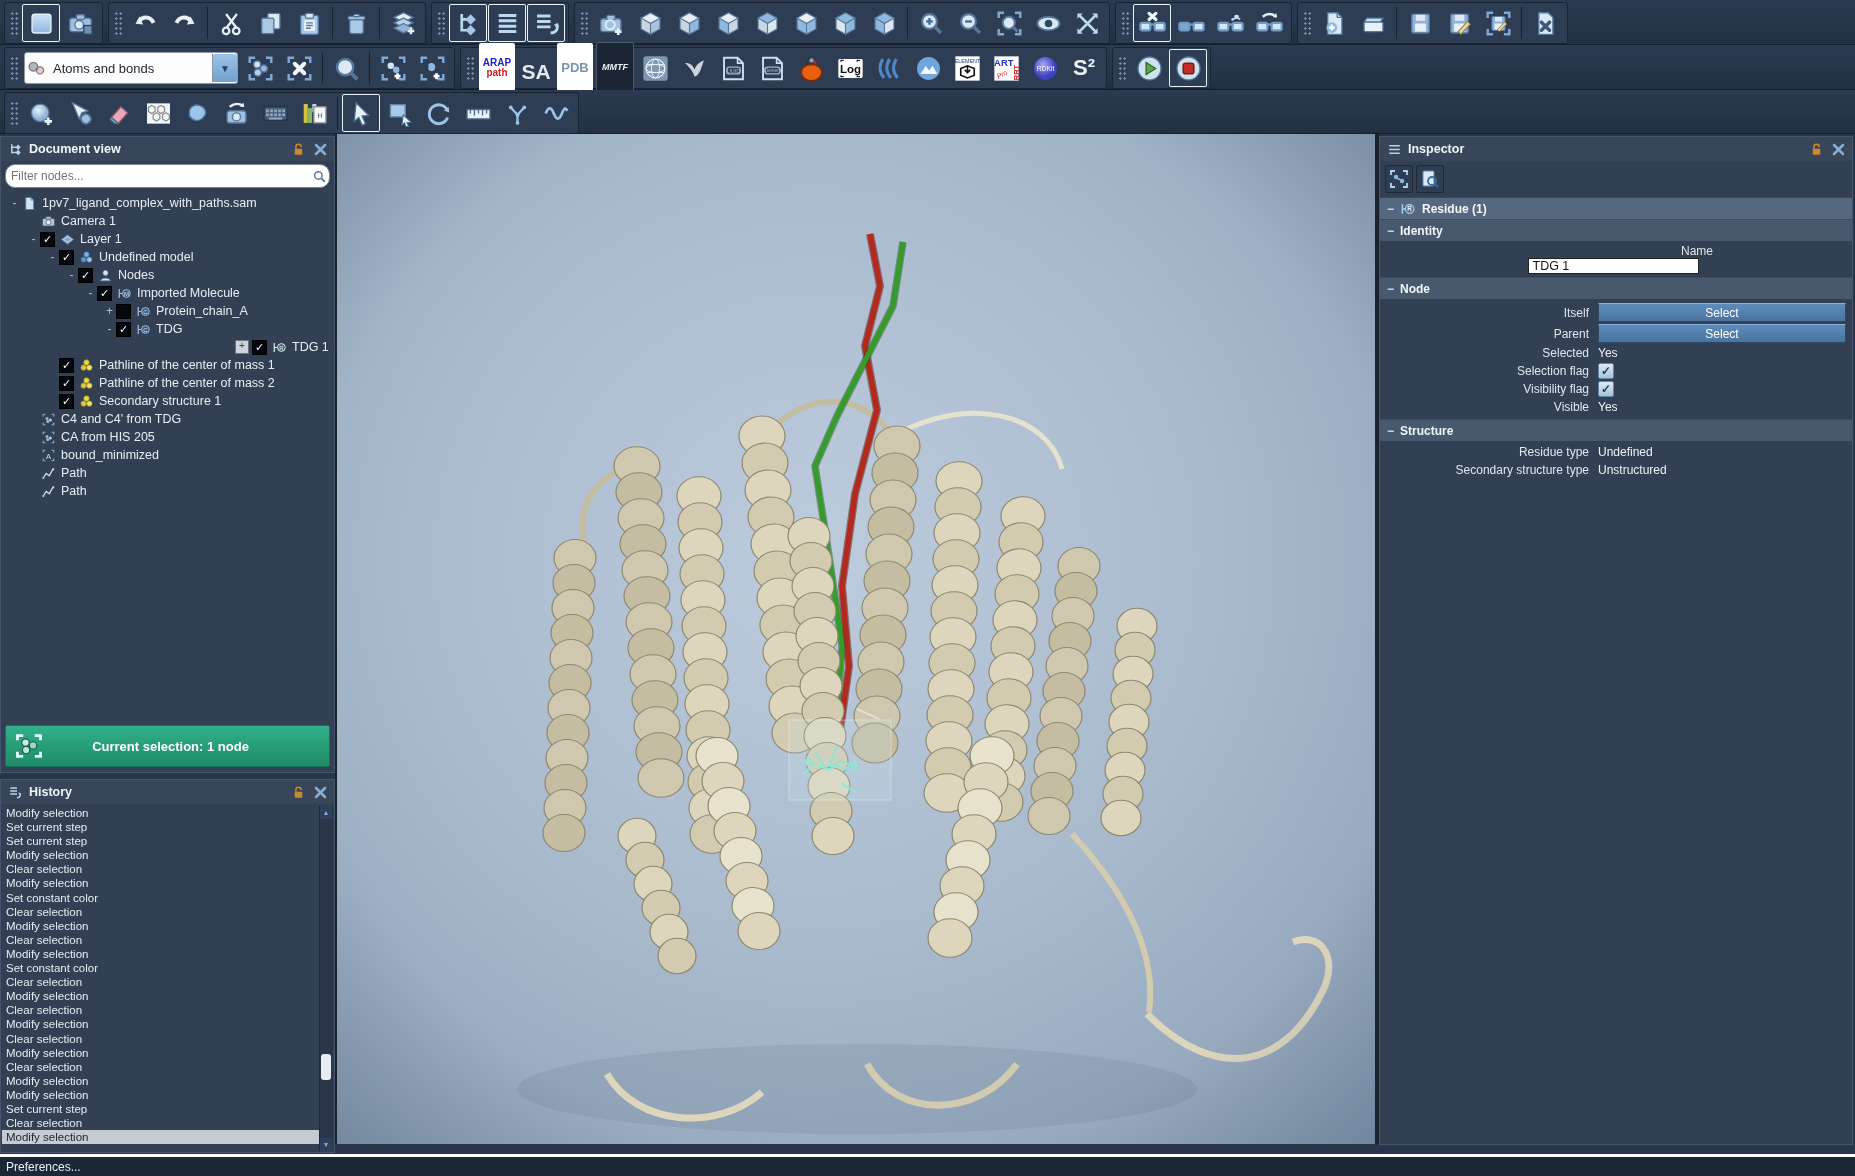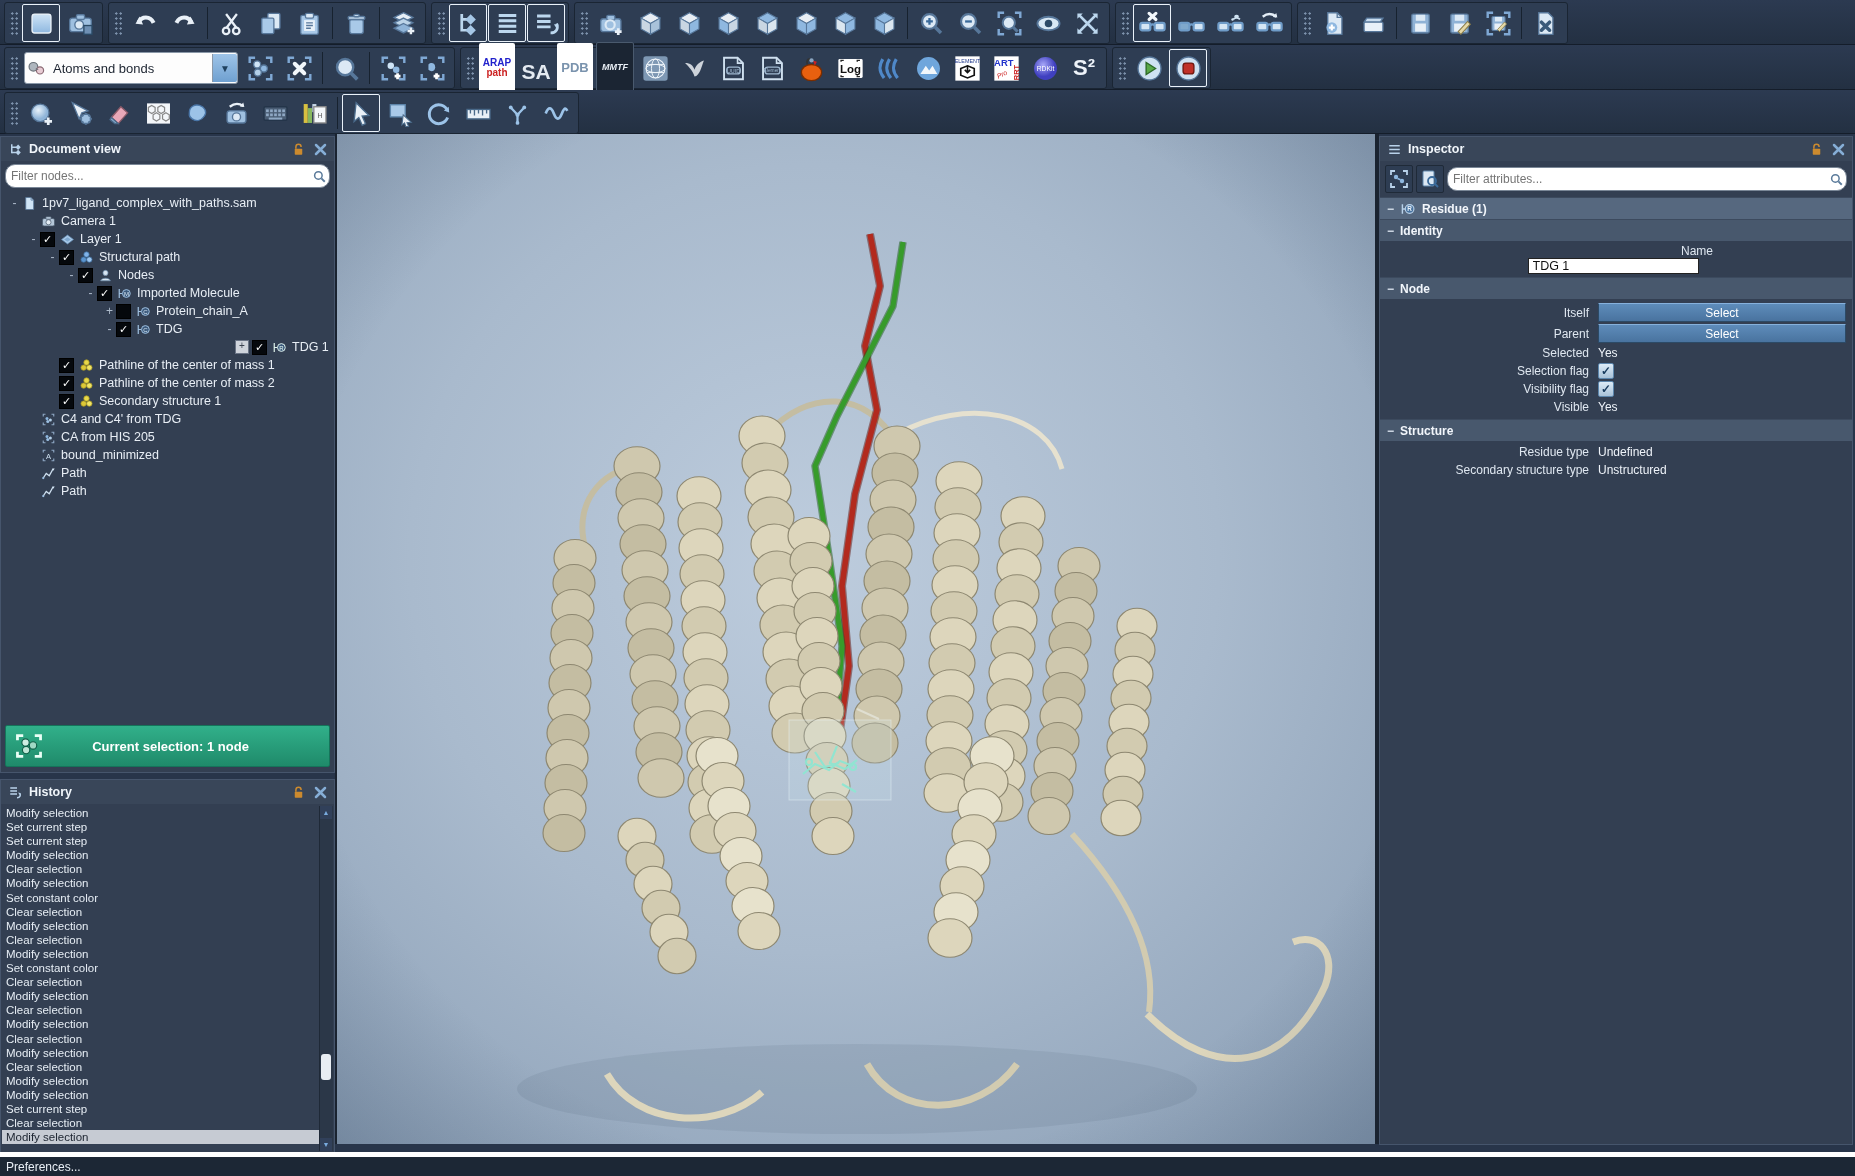--- a/index.html
+++ b/index.html
@@ -93,21 +93,21 @@
   .iselect{flex:1;height:17px;background:linear-gradient(#5e8cba,#49739f);
       border:1px solid #2c4a66;border-top-color:#86b1dc;color:#fff;font-size:12px;
       display:flex;align-items:center;justify-content:center;border-radius:1px;}
   .icheck{width:14px;height:14px;background:linear-gradient(#dcebf7,#a9c2d8);
       border:1px solid #5d87ad;border-radius:2px;color:#173a5c;font-size:12px;font-weight:bold;
       display:flex;align-items:center;justify-content:center;}
   #namefield{flex:1;height:20px;border:1px solid #222;background:#fff;color:#111;
       font-size:12.5px;padding:0 4px;font-family:"Liberation Sans",sans-serif;}
   
   #statusbar{position:absolute;left:0;right:0;bottom:0;height:19px;background:#1c2735;
-      border-top:5px solid #ffffff;display:flex;align-items:center;padding-left:6px;
+      border-top:3px solid #ffffff;display:flex;align-items:center;padding-left:6px;
       font-size:12px;color:#e8eef5;}
 </style>
 </head>
 <body>
 
 <div id="tb1" class="tb">
     <div class="tbgroup">
       <div class="grip"></div>
       <div class="tbtn active">
         <svg viewBox="0 0 20 20">
@@ -761,21 +761,21 @@
         <span style="width: 44px; flex: 0 0 auto;"></span>
         <span class="exp">-</span>
         <span class="tchk">✓</span>
         <span class="ticon">
           <svg viewBox="0 0 20 20">
             <circle cx="10" cy="6" r="3.6" fill="#7fb2e8" stroke="#3a6a9a"></circle>
             <circle cx="6.2" cy="12.8" r="3.6" fill="#5b95d0" stroke="#3a6a9a"></circle>
             <circle cx="13.8" cy="12.8" r="3.6" fill="#9cc6f0" stroke="#3a6a9a"></circle>
           </svg>
         </span>
-        <span>Structural path</span>
+        <span>Undefined model</span>
       </div>
       <div class="trow">
         <span style="width: 63px; flex: 0 0 auto;"></span>
         <span class="exp">-</span>
         <span class="tchk">✓</span>
         <span class="ticon">
           <svg viewBox="0 0 20 20">
             <circle cx="10" cy="6.5" r="3.4" fill="#d8e5f2" stroke="#6a8aa8"></circle>
             <path d="M3.5 17c1-4.5 12-4.5 13 0z" fill="#d8e5f2" stroke="#6a8aa8"></path>
           </svg>
@@ -1221,29 +1221,20 @@
           <path d="M8.5 9.5 11.5 10.8" stroke="#8fb8e0" stroke-width="1.5"></path>
         </svg>
       </span>
     <span class="ibtn">
         <svg viewBox="0 0 20 20">
           <rect x="3" y="2" width="11" height="15" rx="1" fill="#dce8f4" stroke="#5f87ad"></rect>
           <circle cx="12" cy="12" r="4" fill="none" stroke="#3a6a9a" stroke-width="1.8"></circle>
           <path d="M15 15 18 18" stroke="#3a6a9a" stroke-width="2"></path>
         </svg>
       </span>
-    <div class="filterbox" style="flex:1">
-      <input placeholder="Filter attributes..." style="">
-      <span class="mag">
-          <svg viewBox="0 0 20 20" width="15" height="15">
-            <circle cx="8.5" cy="8.5" r="5" fill="none" stroke="#5a7a9a" stroke-width="2"></circle>
-            <path d="M12.5 12.5 L17 17" stroke="#5a7a9a" stroke-width="2.5"></path>
-          </svg>
-        </span>
-    </div>
   </div>
 
   <div class="isec">
     <span class="minus">−</span>
     <span class="pico">
         <svg viewBox="0 0 20 20">
           <path d="M3 4v12M3 10h4" stroke="#b9d2ea" stroke-width="1.8" fill="none"></path>
           <circle cx="12" cy="10" r="5.4" fill="#49739f" stroke="#b9d2ea" stroke-width="1.4"></circle>
           <text x="12" y="13" font-size="8" fill="#eaf2fa" text-anchor="middle" font-family="Liberation Sans">R</text>
         </svg>

